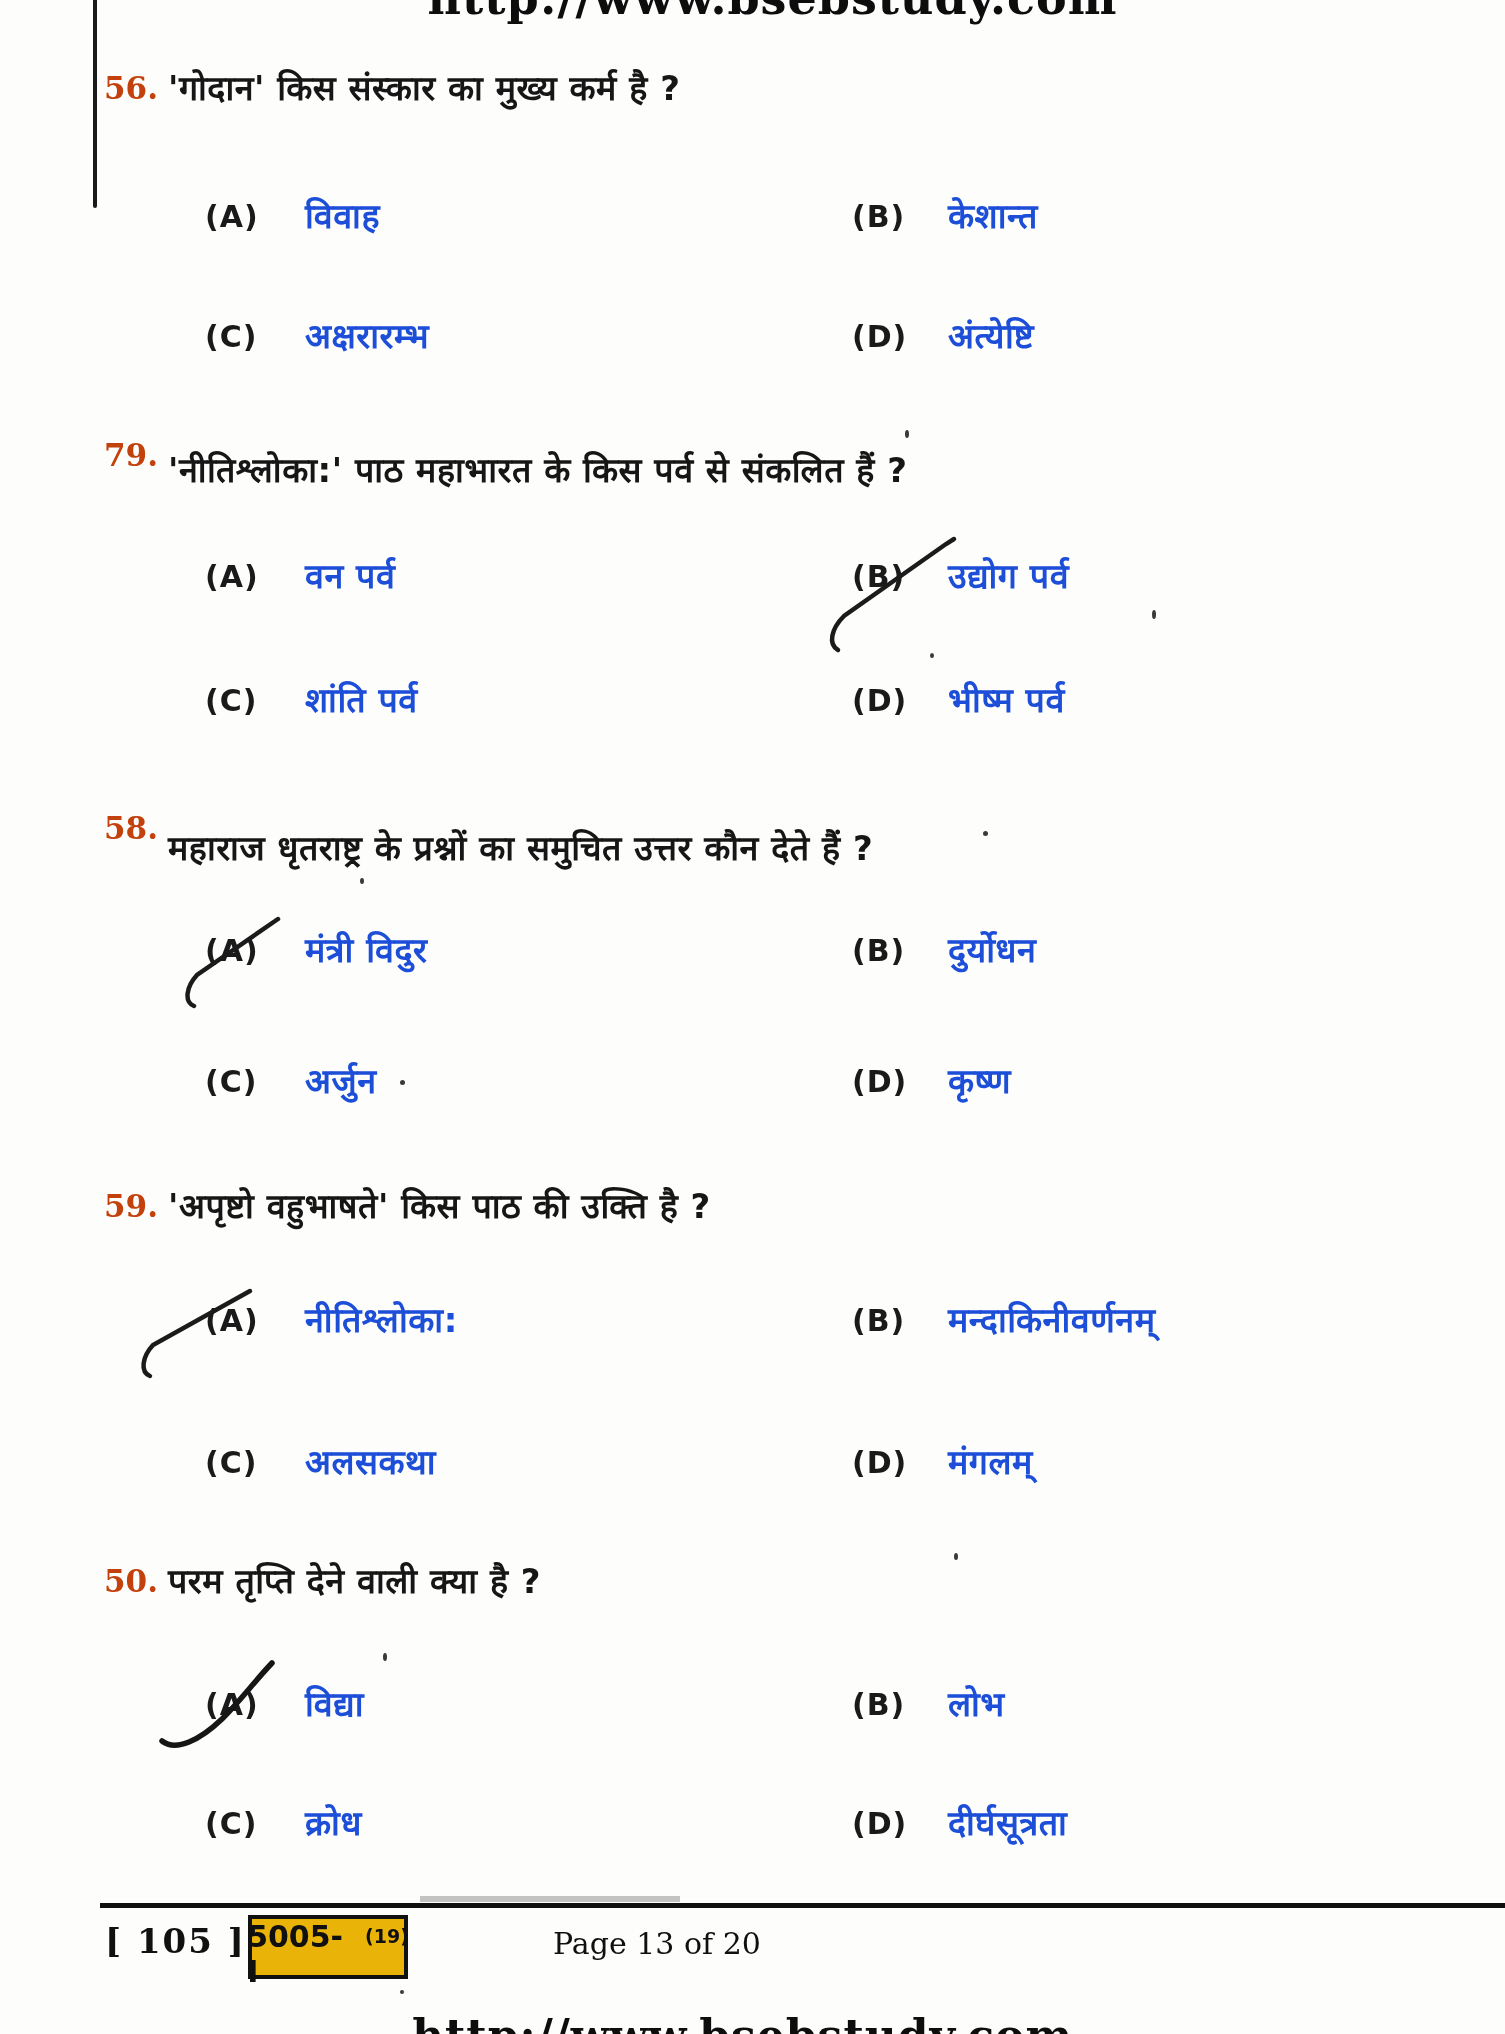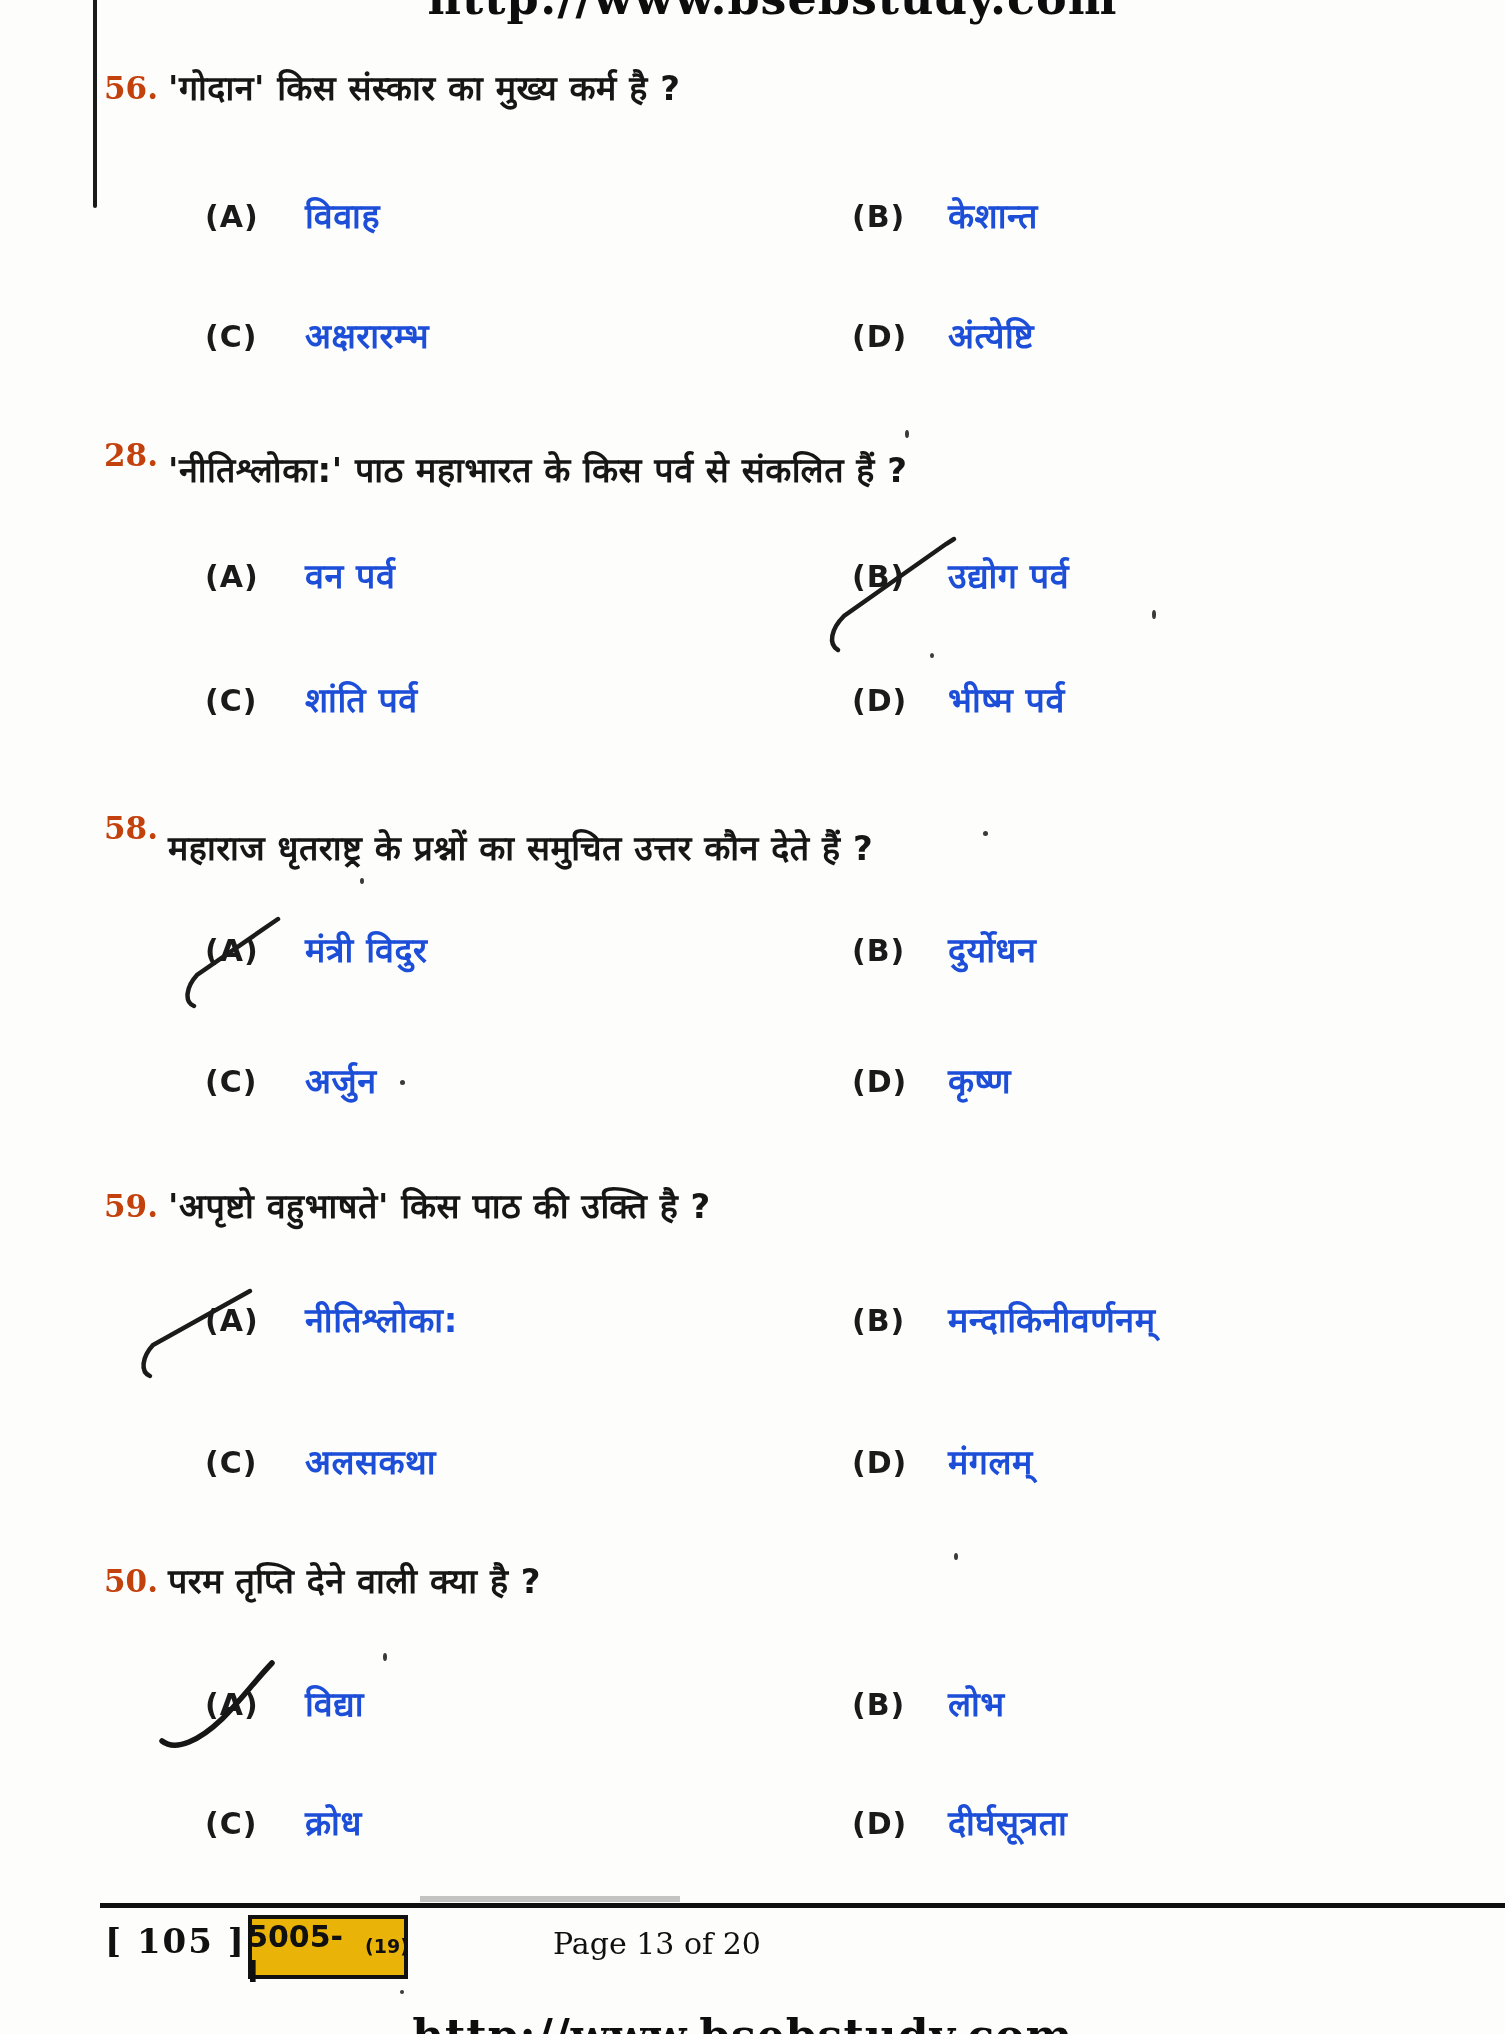--- a/index.html
+++ b/index.html
@@ -70,21 +70,21 @@
     white-space:nowrap;
   }
   .code-box{
     position:absolute;left:248px;top:1915px;width:152px;height:56px;
     border:4px solid #111;
     display:flex;justify-content:center;
     background:#eab308;
     gap:22px;
   }
   .code-main{font-weight:bold;font-size:30px;letter-spacing:0;color:#101010;}
-  .code-sub{font-weight:bold;font-size:19px;color:#101010;margin-top:16px;}
+  .code-sub{font-weight:bold;font-size:19px;color:#101010;margin-top:6px;}
   .page-ind{
     position:absolute;left:553px;top:1926px;
     font-family:"DejaVu Serif","Liberation Serif",serif;
     font-weight:normal;font-size:30px;color:#101010;white-space:nowrap;
   }
   
   .speck{position:absolute;background:#3a3a3a;border-radius:50%;}
 </style>
 </head>
 <body>
@@ -109,21 +109,21 @@
   <div class="opt opt-left" style="top:312px">
     <span class="opt-label">(C)</span>
     <span class="opt-text">अक्षरारम्भ</span>
   </div>
   <div class="opt opt-right" style="top:312px">
     <span class="opt-label">(D)</span>
     <span class="opt-text">अंत्येष्टि</span>
   </div>
 
   <div class="q-line">
-    <span class="q-num" style="top:431px">28.</span>
+    <span class="q-num" style="top:431px">79.</span>
     <span class="q-text" style="top:446px">'नीतिश्लोका:' पाठ महाभारत के किस पर्व से संकलित हैं ?</span>
   </div>
   <div class="opt opt-left" style="top:552px">
     <span class="opt-label">(A)</span>
     <span class="opt-text">वन पर्व</span>
   </div>
   <div class="opt opt-right" style="top:552px">
     <span class="opt-label">(B)</span>
     <span class="opt-text">उद्योग पर्व</span>
   </div>

